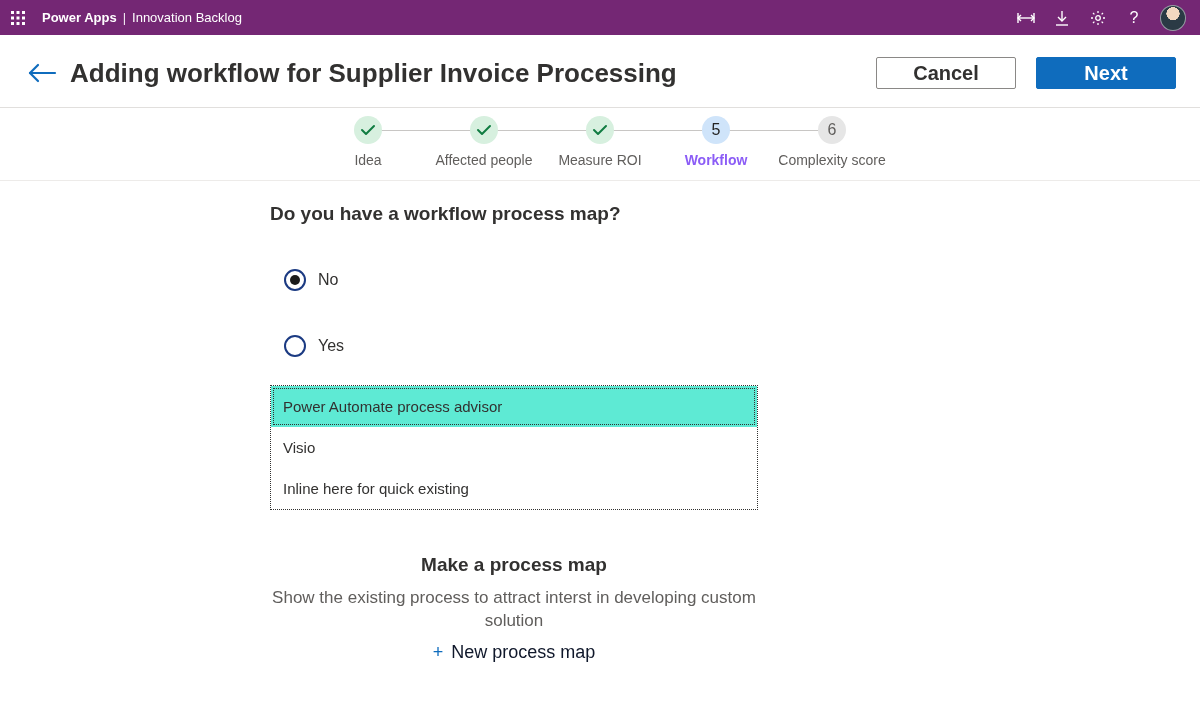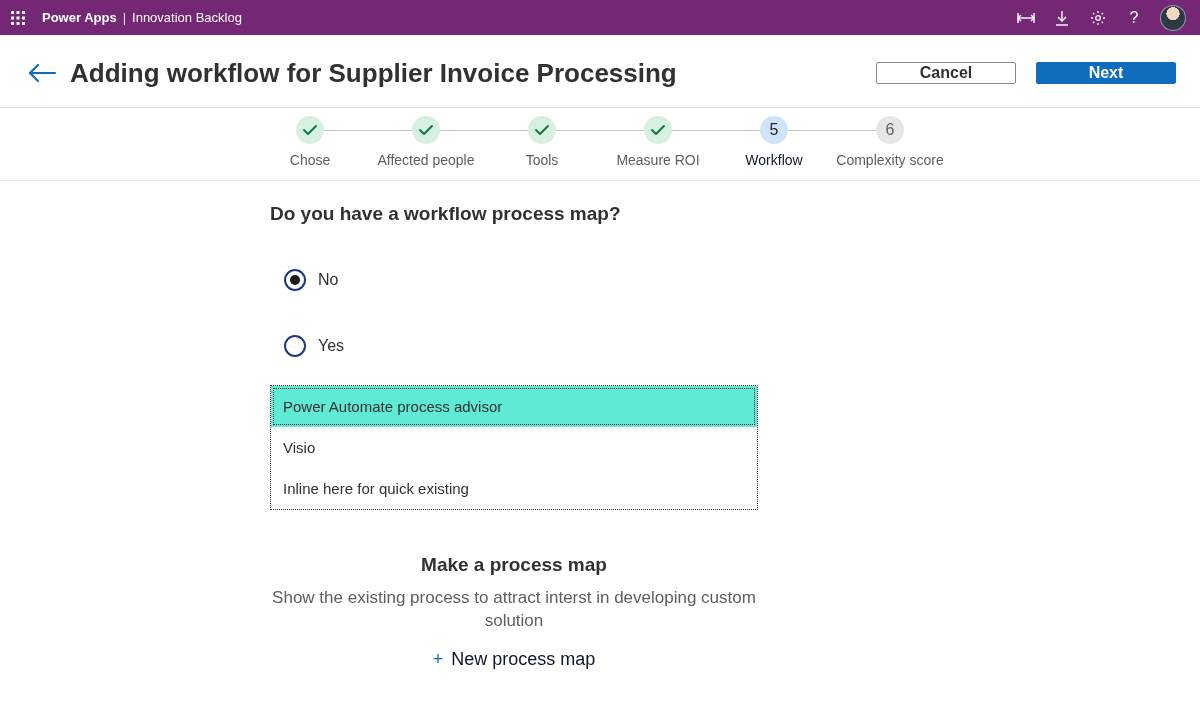--- a/index.html
+++ b/index.html
@@ -54,24 +54,24 @@
     cursor:pointer;
   }
   .page-title {
     font-size: 26px;
     font-weight: 600;
     color: #323130;
     flex: 1;
   }
   .header-actions { display:flex; gap: 20px; }
   .btn {
-    height: 22px;
+    height: 32px;
     min-width: 140px;
     padding: 0 18px;
-    font-size: 16px;
+    font-size: 20px;
     font-weight: 600;
     border-radius: 2px;
     cursor: pointer;
     display:inline-flex;align-items:center;justify-content:center;
   }
   .btn-secondary {
     background: #fff;
     color: #323130;
     border: 1px solid #8a8886;
   }
@@ -105,21 +105,21 @@
     margin: 0 auto 8px auto;
     display:flex;align-items:center;justify-content:center;
     font-size: 16px; font-weight: 400;
     position: relative; z-index: 1;
     background:#fff;
   }
   .circ.done { background: #d7f0df; color: #107c41; }
   .circ.current { background: #cfe4fa; color: #242424; font-weight:400;}
   .circ.future { background: #e6e6e6; color: #605e5c; }
   .step-label { font-size: 14px; color: #605e5c; line-height: 1.25; }
-  .step-label.current { color: #0f172a; font-weight: 400; }
+  .step-label.current { color: #8b5cf6; font-weight: 700; }
   
   .content {
     width: 700px;
     margin: 0 auto;
     padding: 22px 0 30px 20px;
   }
   .q-title {
     font-size: 19px;
     font-weight: 600;
     color: #323130;
@@ -151,21 +151,21 @@
     cursor:pointer;
     border-bottom: none;
   }
   .listbox .opt.selected {
     background: #5eead4;
     outline: 1px dotted #323130;
     outline-offset: -3px;
   }
   .center-block { width: 488px; text-align:center; margin-top: 18px; }
   .sub-title { font-size: 19px; font-weight: 600; color:#323130; margin-bottom: 10px; margin-top: 44px;}
-  .sub-desc { font-size: 17px; color:#605e5c; line-height:1.4; margin-bottom: 16px;}
+  .sub-desc { font-size: 17px; color:#605e5c; line-height:1.4; margin-bottom: 9px;}
   .link-btn { display:inline-flex; align-items:center; gap:8px; cursor:pointer; }
   .link-btn .plus { color:#0f6cbd; font-size:18px; font-weight:400; }
   .link-btn .txt { font-size:18px; color:#0f172a; font-weight:400;}
 </style>
 </head>
 <body>
 
 <div class="topbar">
   <div class="waffle">
     <svg width="14" height="14" viewBox="0 0 14 14">
@@ -229,37 +229,29 @@
 </div>
 
 <div class="stepper-wrap">
   <div class="stepper" id="stepper">
       <div class="step">
         <div class="circ done">
           <svg width="16" height="12" viewBox="0 0 16 12" fill="none" stroke="#107c41" stroke-width="2" stroke-linecap="round" stroke-linejoin="round">
             <polyline points="2,6 6,10 14,2"></polyline>
           </svg>
         </div>
-        <div class="step-label">Chose</div>
+        <div class="step-label">Idea</div>
       </div>
       <div class="step">
         <div class="circ done">
           <svg width="16" height="12" viewBox="0 0 16 12" fill="none" stroke="#107c41" stroke-width="2" stroke-linecap="round" stroke-linejoin="round">
             <polyline points="2,6 6,10 14,2"></polyline>
           </svg>
         </div>
         <div class="step-label">Affected people</div>
-      </div>
-      <div class="step">
-        <div class="circ done">
-          <svg width="16" height="12" viewBox="0 0 16 12" fill="none" stroke="#107c41" stroke-width="2" stroke-linecap="round" stroke-linejoin="round">
-            <polyline points="2,6 6,10 14,2"></polyline>
-          </svg>
-        </div>
-        <div class="step-label">Tools</div>
       </div>
       <div class="step">
         <div class="circ done">
           <svg width="16" height="12" viewBox="0 0 16 12" fill="none" stroke="#107c41" stroke-width="2" stroke-linecap="round" stroke-linejoin="round">
             <polyline points="2,6 6,10 14,2"></polyline>
           </svg>
         </div>
         <div class="step-label">Measure ROI</div>
       </div>
       <div class="step">

